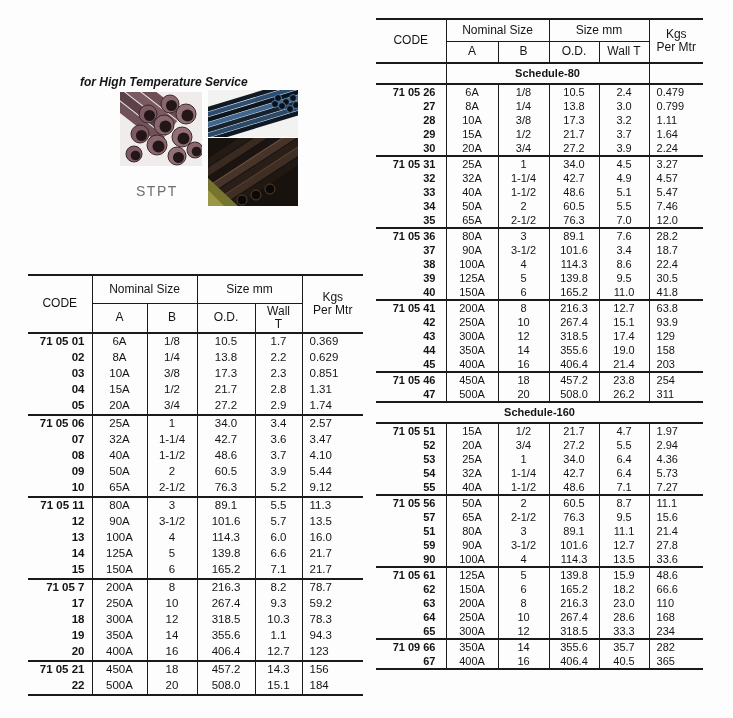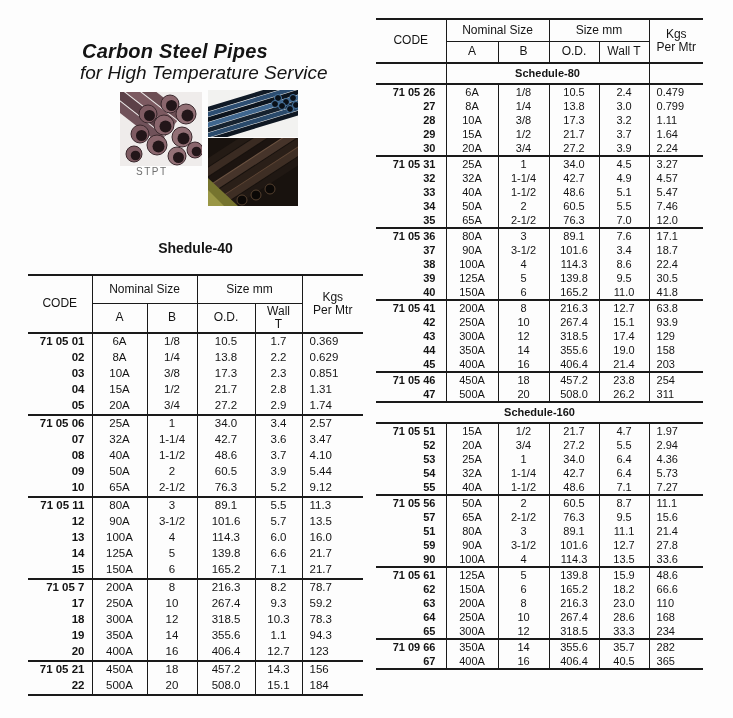--- a/index.html
+++ b/index.html
@@ -2,27 +2,27 @@
 <html><head>
 <meta charset="utf-8">
 <style>
   html,body { margin:0; padding:0; background:#e8e8e8; }
   .page {
     position:relative; width:733px; height:718px; background:#fdfdfd;
     font-family:"Liberation Sans", sans-serif; color:#141414; overflow:hidden;
   }
   
   .title1 { position:absolute; left:82px; top:40px; font-size:20px; font-weight:700; font-style:italic; letter-spacing:.2px; }
-  .title2 { position:absolute; left:80px; top:62px; font-size:19px; font-weight:400; font-style:italic; }
+  .title2 { position:absolute; left:80px; top:75px; font-size:12px; font-weight:700; font-style:italic; }
   
   .photo { position:absolute; display:block; }
   .img1 { left:120px; top:92px;  width:82px; height:74px; }
   .img2 { left:208px; top:90px;  width:90px; height:47px; }
   .img3 { left:208px; top:138px; width:90px; height:68px; }
-  .stpt { position:absolute; left:136px; top:166px; font-size:10px; color:#6f6f6f; letter-spacing:1.5px; }
+  .stpt { position:absolute; left:136px; top:183px; font-size:14px; color:#6f6f6f; letter-spacing:1.5px; }
   
   .s40-heading { position:absolute; left:28px; top:240px; width:335px; text-align:center; font-size:14px; font-weight:700; }
   
   table.ptable { border-collapse:collapse; table-layout:fixed; position:absolute;
                  border-top:2px solid #1a1a1a; border-bottom:2px solid #1a1a1a; }
   .tbl-left  { left:28px;  top:274px; width:335px; }
   .tbl-right { left:376px; top:18px;  width:327px; }
   .ptable th, .ptable td { padding:0; font-weight:400; text-align:center; vertical-align:middle; line-height:1.15; }
   .ptable th { font-size:12px; }
   .vr { border-right:1.5px solid #1a1a1a; }
@@ -41,21 +41,20 @@
   .tbl-left  td.col-code { padding-right:7px; }
   .tbl-right td.col-code { padding-right:10px; }
   td.col-kgs { text-align:left; padding-left:7px; }
   th.kgs-h, th.wall-stacked { line-height:1.1; }
 </style>
 </head>
 <body>
 
 <div class="page">
 
-  <div class="title1">Carbon Steel Pipes</div>
   <div class="title2">for High Temperature Service</div>
 
   <svg class="photo img1" viewBox="0 0 82 74">
     <rect width="82" height="74" fill="#efeceb"></rect>
     <g transform="rotate(38 20 10)">
       <rect x="-34" y="-8" width="95" height="9" fill="#6d4f55"></rect>
       <rect x="-34" y="2" width="95" height="9" fill="#7c5a61"></rect>
       <rect x="-34" y="12" width="95" height="9" fill="#5c4148"></rect>
       <rect x="-34" y="22" width="95" height="9" fill="#70525a"></rect>
     </g>
@@ -124,21 +123,20 @@
     <polygon points="0,68 16,68 0,52" fill="#9a9746"></polygon>
     <g fill="#0b0806" stroke="#54402f" stroke-width="1">
       <circle cx="34" cy="62" r="5"></circle>
         <circle cx="48" cy="57" r="5"></circle>
         <circle cx="62" cy="51" r="5"></circle>
     </g>
   </svg>
 
   <div class="stpt">STPT</div>
 
-  <div class="s40-heading">Shedule-40</div>
 
   <table class="ptable tbl-left">
     <colgroup>
       <col style="width:64px">
         <col style="width:55px">
         <col style="width:50px">
       <col style="width:58px">
         <col style="width:47px">
         <col style="width:61px">
     </colgroup>
@@ -444,21 +442,21 @@
           <td class="col-od vr">76.3</td>
           <td class="col-wall vr">7.0</td>
           <td class="col-kgs">12.0</td>
         </tr>
         <tr class="gstart">
           <td class="col-code vr">71 05 36</td>
           <td class="col-a vr">80A</td>
           <td class="col-b vr">3</td>
           <td class="col-od vr">89.1</td>
           <td class="col-wall vr">7.6</td>
-          <td class="col-kgs">17.1</td>
+          <td class="col-kgs">28.2</td>
         </tr>
         <tr>
           <td class="col-code vr">37</td>
           <td class="col-a vr">90A</td>
           <td class="col-b vr">3-1/2</td>
           <td class="col-od vr">101.6</td>
           <td class="col-wall vr">3.4</td>
           <td class="col-kgs">18.7</td>
         </tr>
         <tr>

